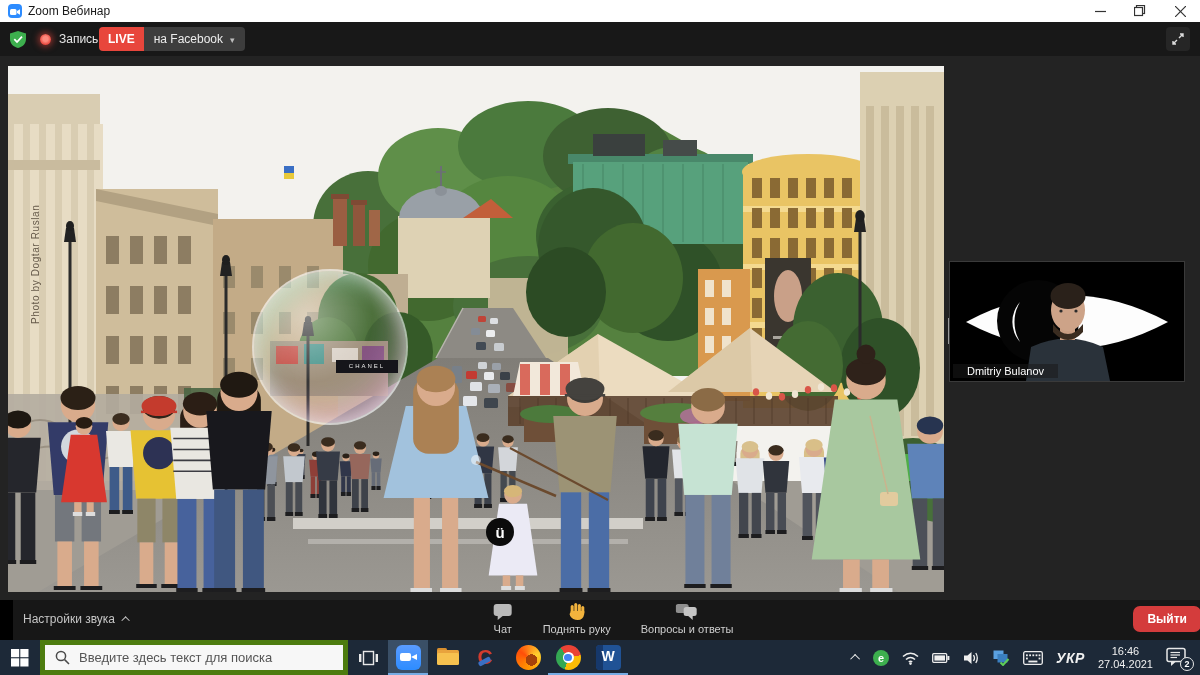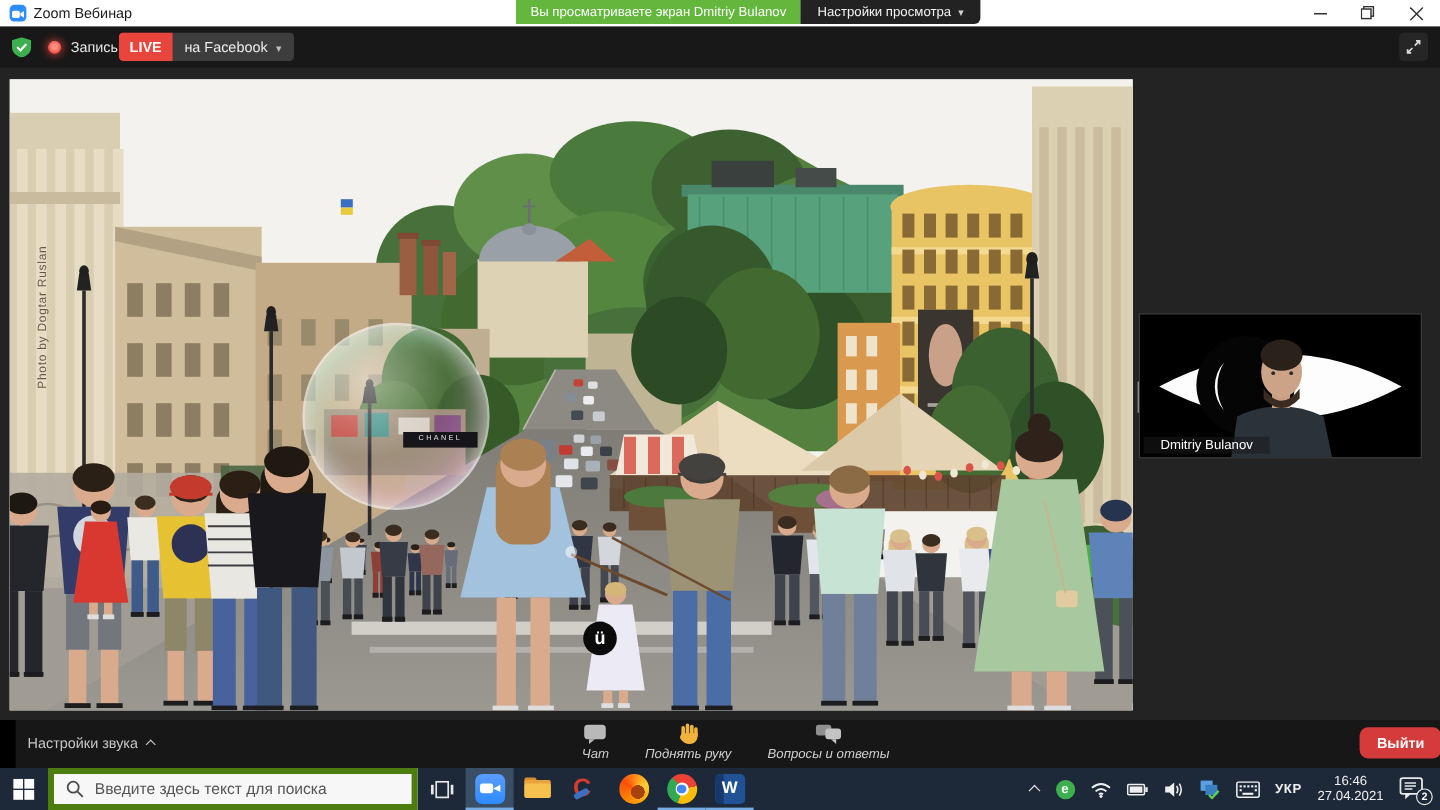--- a/index.html
+++ b/index.html
@@ -61,21 +61,21 @@
 
   
   .wbottom { position:absolute; left:0; top:600px; width:1200px; height:40px; background:#171717;margin-left:13px; }
   .audio-settings { position:absolute; left:10px; top:12px; display:flex; align-items:center; gap:9px;
                     color:#c6c6c6; font-size:12px; }
   .chev-up { width:6px; height:6px; border-left:1.6px solid #c6c6c6; border-top:1.6px solid #c6c6c6;
              transform:rotate(45deg) translateY(2px); }
   .center-controls { position:absolute; left:50%; top:2px; transform:translateX(-50%);
                      display:flex; gap:30px; align-items:flex-end; }
   .ctrl { display:flex; flex-direction:column; align-items:center; gap:3px; }
-  .ctrl .lbl { font-size:11px; color:#cfcfcf; white-space:nowrap;font-style:italic; }
+  .ctrl .lbl { font-size:11px; color:#cfcfcf; white-space:nowrap; }
   .leave-btn { position:absolute; right:12px; top:6px; background:#d43c3c; color:#fff; font-size:12px;
                font-weight:bold; border:none; border-radius:7px; padding:6px 14px; }
 
   
   .taskbar { position:absolute; left:0; top:640px; width:1200px; height:35px; background:#1d2938;
              display:flex; align-items:stretch; }
   .tb-cell { width:40px; display:flex; align-items:center; justify-content:center; position:relative; }
   .start { width:40px; }
   .search-box { width:308px; background:#f7f7f7; border:5px solid #4d7c0f; display:flex; align-items:center;
                 padding:0 10px; gap:9px; }
@@ -107,44 +107,40 @@
   .chrome .hub i { position:absolute; left:1.8px; top:1.8px; width:7.4px; height:7.4px; border-radius:50%;
                    background:#4285f4; display:block; }
   .word { width:25px; height:25px; border-radius:4px; background:#205295; position:relative; overflow:hidden; }
   .word .strip { position:absolute; left:0; top:0; width:7px; height:25px; background:#16386b; }
   .word .w { position:absolute; left:0; top:3px; width:25px; text-align:center; color:#fff; font-weight:bold; font-size:14px; }
   .tray { margin-left:auto; display:flex; align-items:center; gap:13px; padding-right:10px; color:#f0f0f0; }
   .tray-chev { width:7px; height:7px; border-left:1.7px solid #eee; border-top:1.7px solid #eee;
                transform:rotate(45deg) translateY(2px); }
   .eset { width:16px; height:16px; border-radius:50%; background:#3daf4e; color:#fff; font-size:11px;
           font-weight:bold; display:flex; align-items:center; justify-content:center; }
-  .lang { font-size:11px; font-weight:bold; letter-spacing:.5px; }
+  .lang { font-size:14px; font-weight:bold; letter-spacing:.5px;font-style:italic; }
   .clock { font-size:11px; text-align:center; line-height:13px; }
   .action-center { position:relative; width:24px; height:22px; }
   .ac-badge { position:absolute; right:-4px; bottom:-2px; width:14px; height:14px; border-radius:50%;
               background:#1b2838; border:1.5px solid #e8e8e8; color:#fff; font-size:9px; font-weight:bold;
               display:flex; align-items:center; justify-content:center; }
 </style>
 </head>
 <body>
 
 <div class="app">
 
   <div class="titlebar">
     <div class="zoom-logo">
       <svg width="10" height="8">
           <rect x="0" y="1" width="6.5" height="6" rx="1.5" fill="#fff"></rect>
           <polygon points="7,3 10,1.2 10,6.8 7,5" fill="#fff"></polygon>
         </svg>
     </div>
     <div class="win-title">Zoom Вебинар</div>
-    <div class="banner-group">
-      <div class="share-banner">Вы просматриваете экран Dmitriy Bulanov</div>
-      <div class="view-settings"><span>Настройки просмотра</span><span class="caret">▾</span></div>
-    </div>
     <div class="win-controls">
       <div class="win-btn">
           <svg width="11" height="11">
             <line x1="0" y1="5.5" x2="11" y2="5.5" stroke="#333" stroke-width="1.2"></line>
           </svg>
         </div>
       <div class="win-btn">
           <svg width="12" height="12">
             <rect x="2.5" y="0.5" width="8" height="8" fill="none" stroke="#333" stroke-width="1.2"></rect>
             <rect x="0.5" y="2.5" width="8" height="8" fill="#fff" stroke="#333" stroke-width="1.2"></rect>

